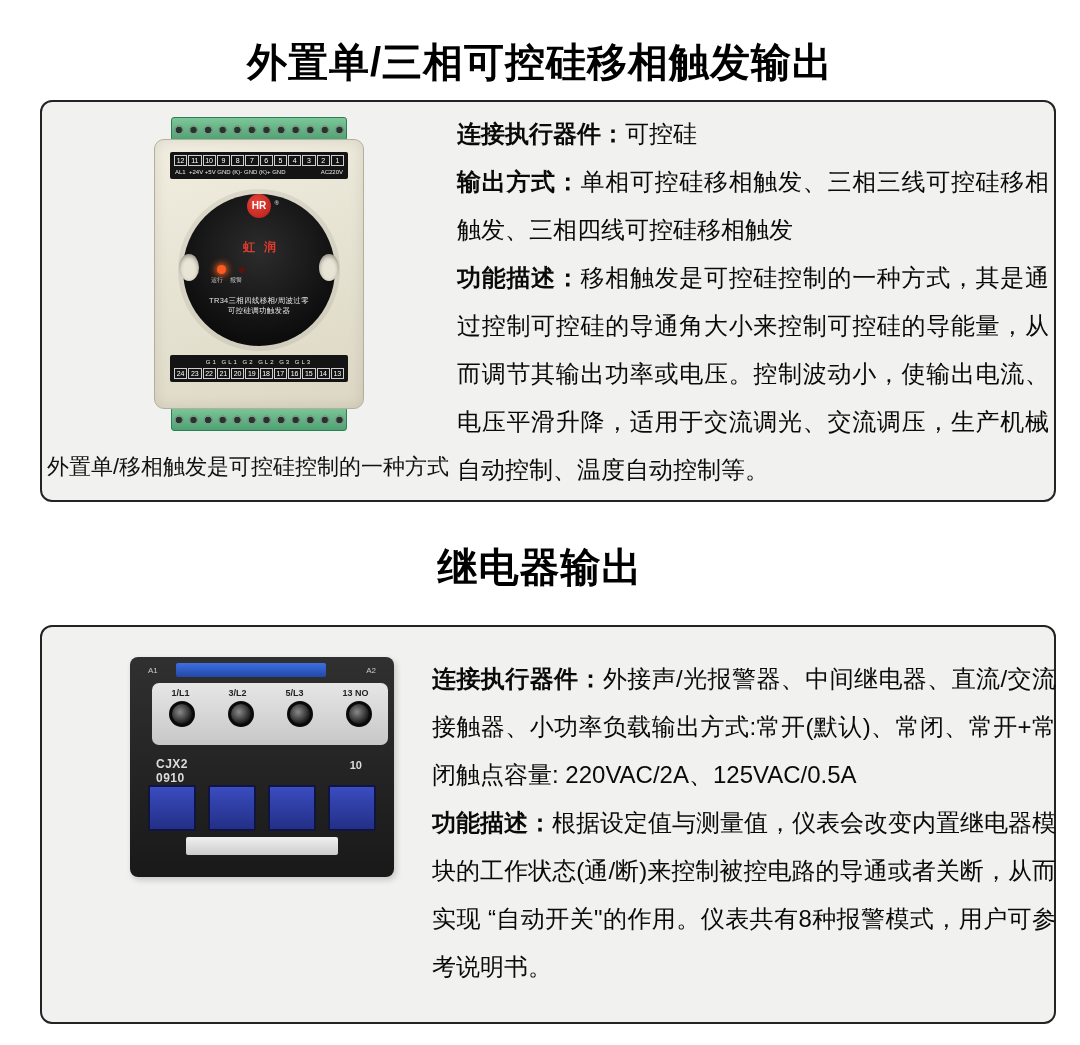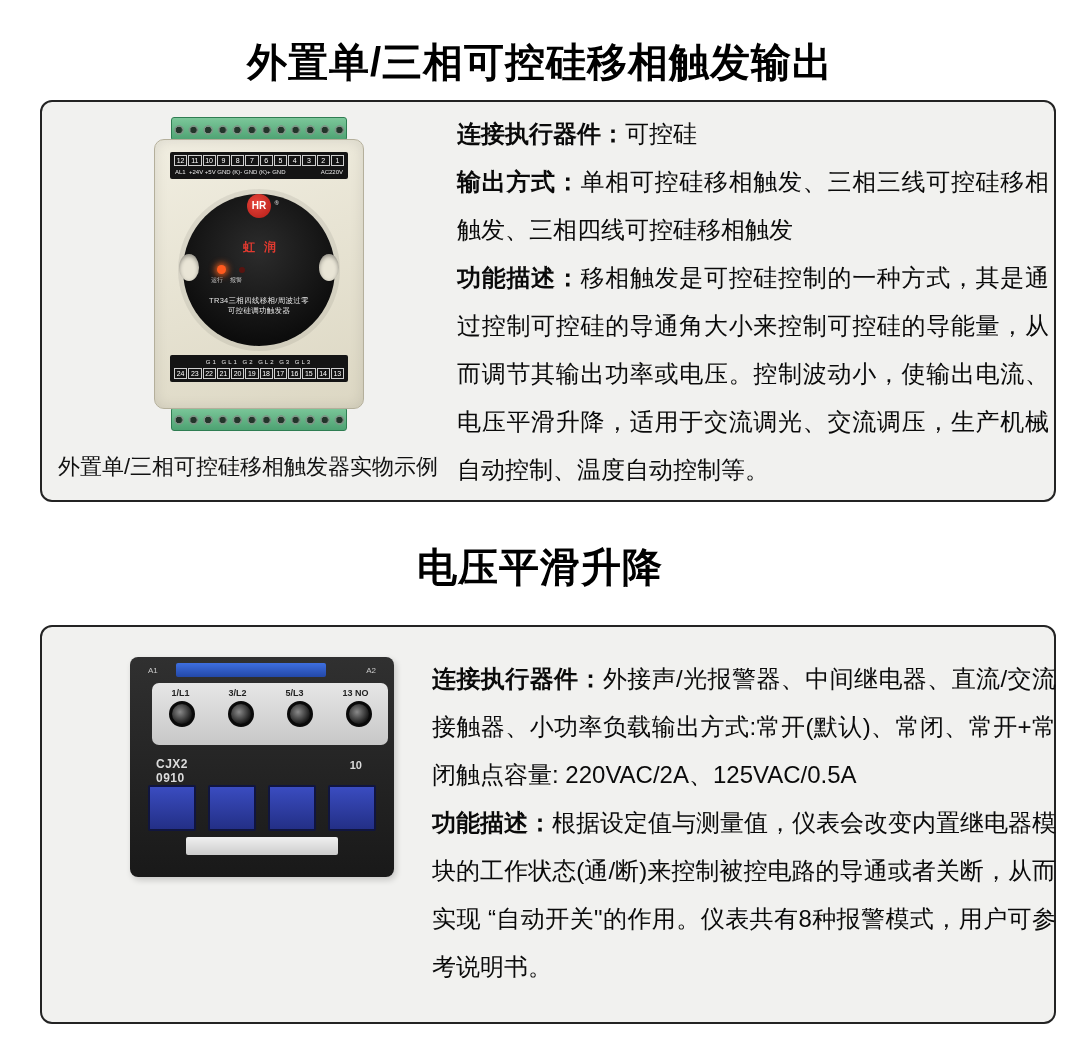--- a/index.html
+++ b/index.html
@@ -174,30 +174,30 @@
             <span class="nbox">16</span>
             <span class="nbox">15</span>
             <span class="nbox">14</span>
             <span class="nbox">13</span>
           </div>
         </div>
       </div>
       <div class="term"></div>
     </div>
 
-    <div class="caption cap1">外置单/三相可控硅移相触发器实物示例</div>
+    <div class="caption cap1">外置单/移相触发是可控硅控制的一种方式</div>
 
     <div class="specs specs1">
       <p><span class="b">连接执行器件：</span><span>可控硅</span></p>
       <p><span class="b">输出方式：</span><span>单相可控硅移相触发、三相三线可控硅移相触发、三相四线可控硅移相触发</span></p>
       <p><span class="b">功能描述：</span><span>移相触发是可控硅控制的一种方式，其是通过控制可控硅的导通角大小来控制可控硅的导能量，从而调节其输出功率或电压。控制波动小，使输出电流、电压平滑升降，适用于交流调光、交流调压，生产机械自动控制、温度自动控制等。</span></p>
     </div>
   </section>
 
-  <h1 class="sec-title" id="title2">电压平滑升降</h1>
+  <h1 class="sec-title" id="title2">继电器输出</h1>
 
   <section class="panel" id="panel2">
 
     <div class="dev2">
       <div class="blue-strip"></div>
       <span class="coil-label coil-a1">A1</span>
       <span class="coil-label coil-a2">A2</span>
 
       <div class="band band1">
         <div class="t-labels">

